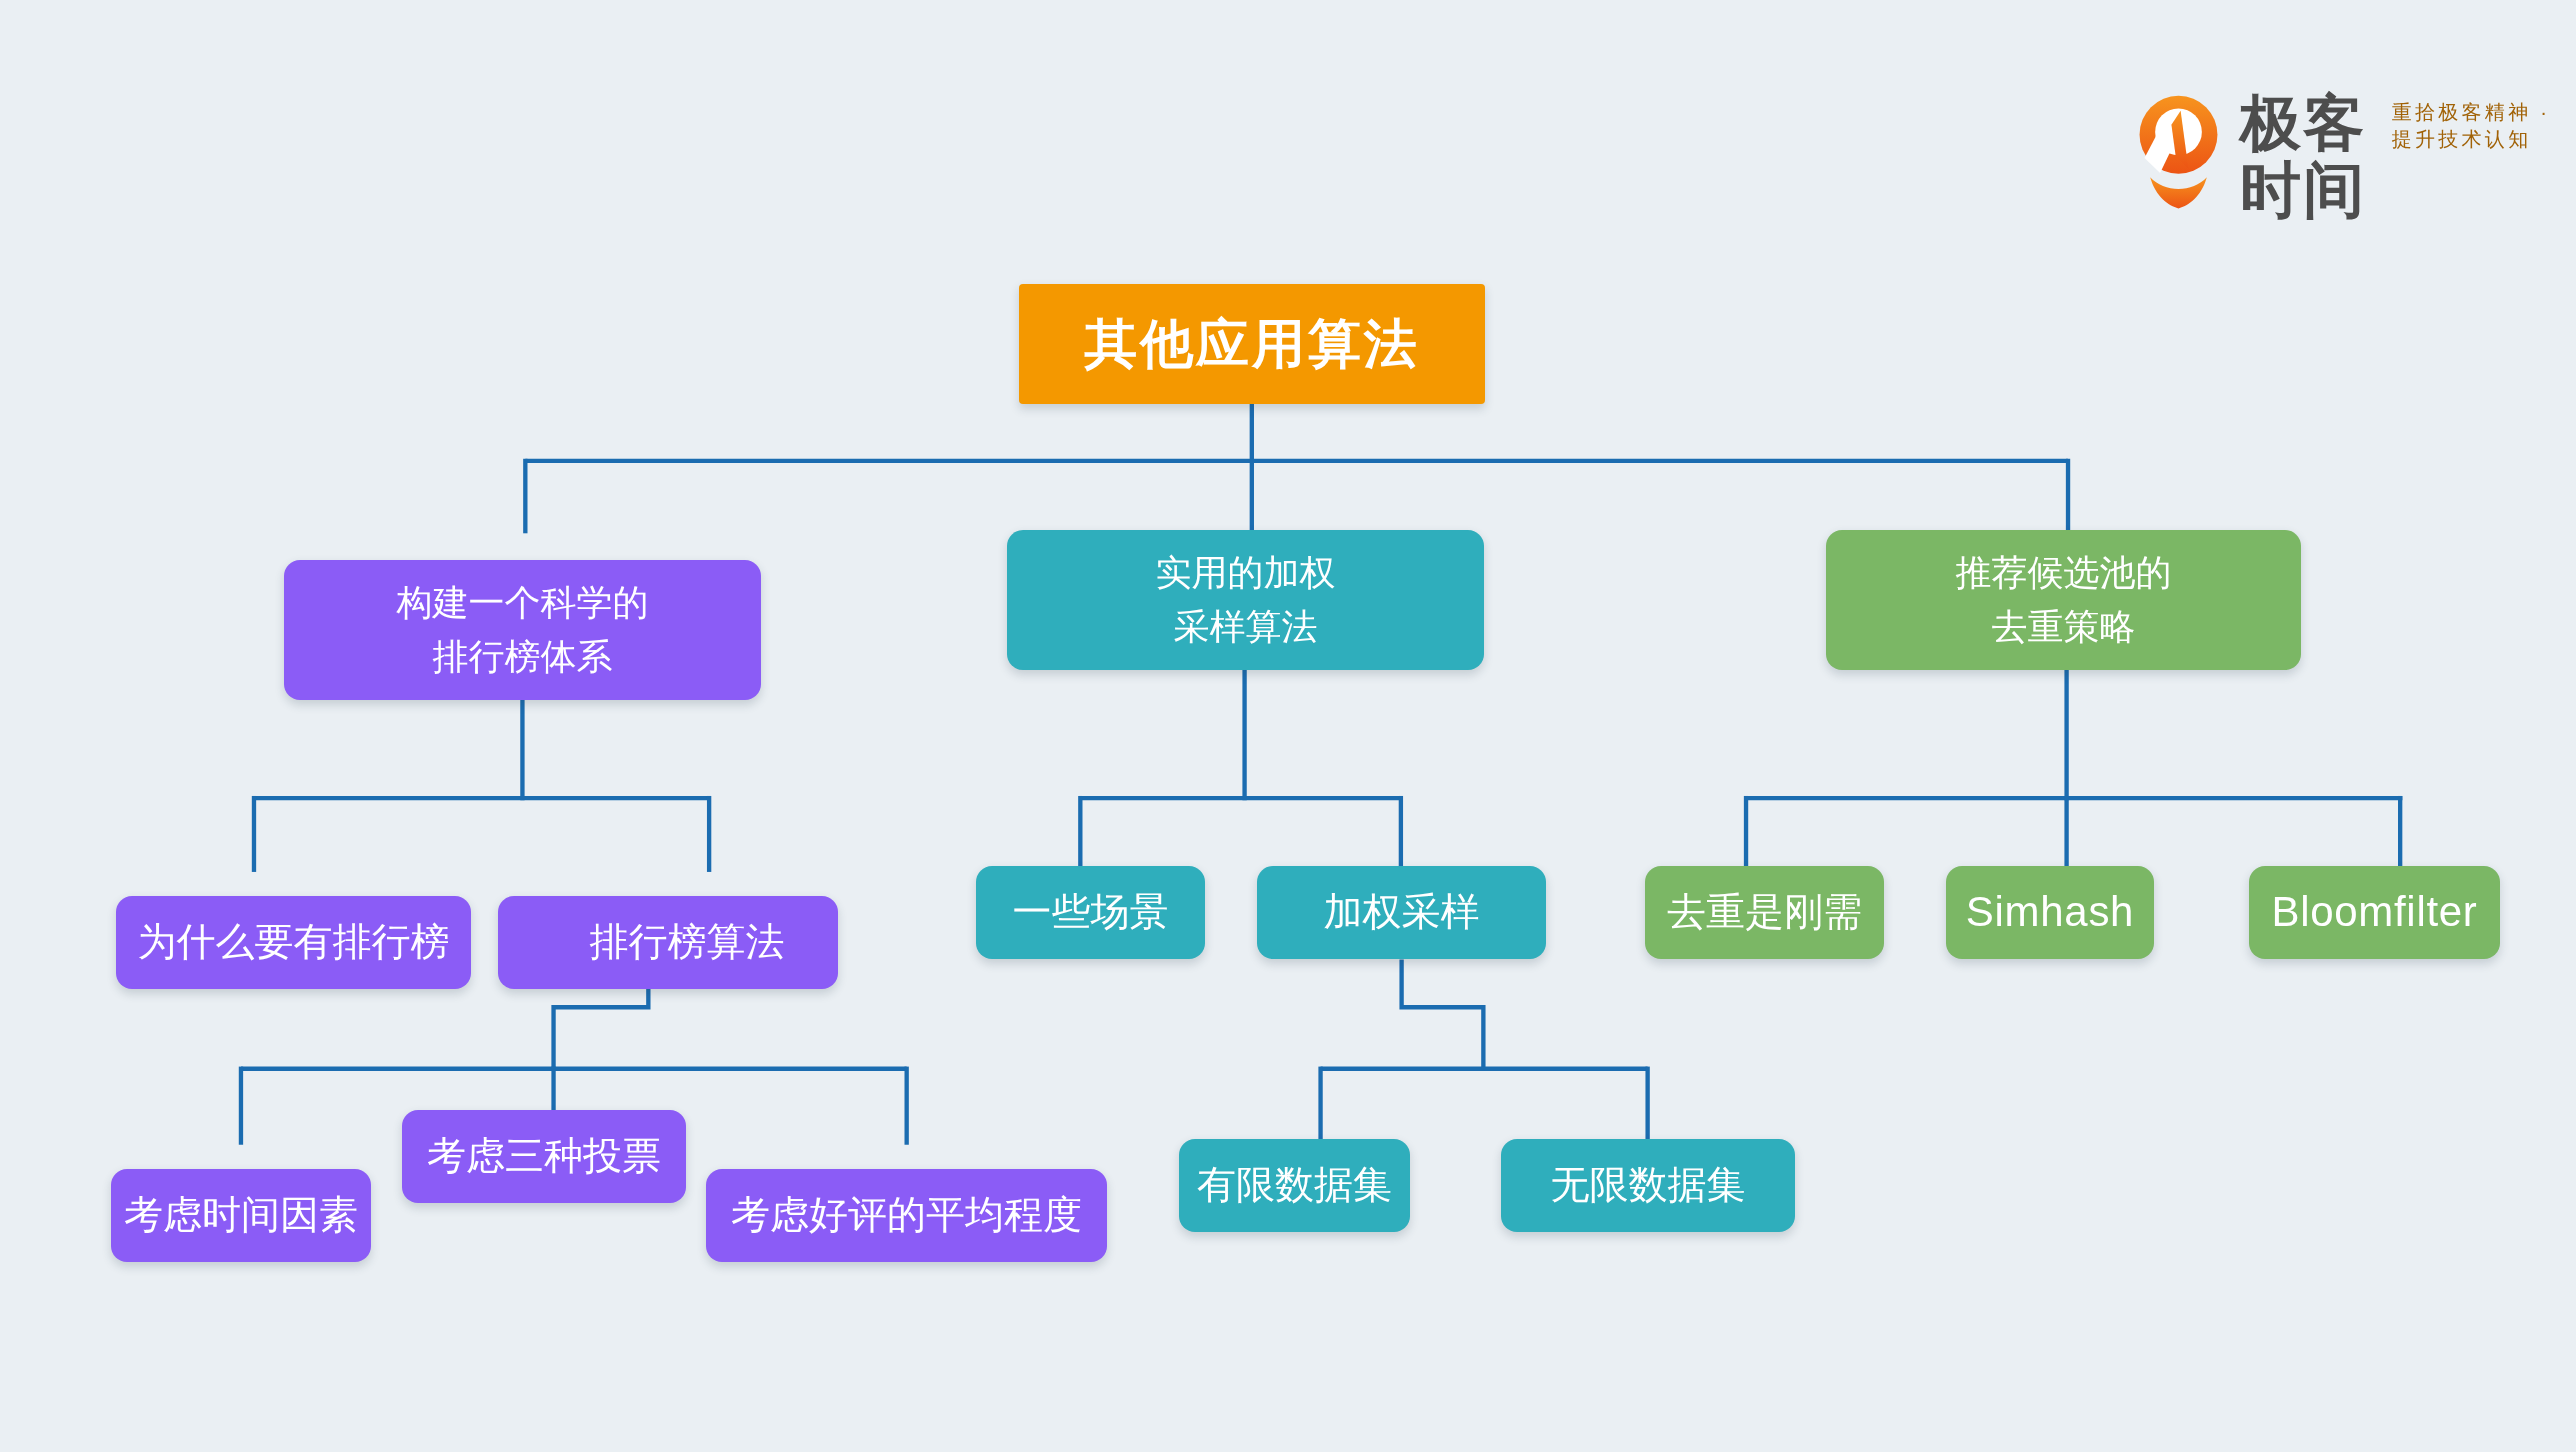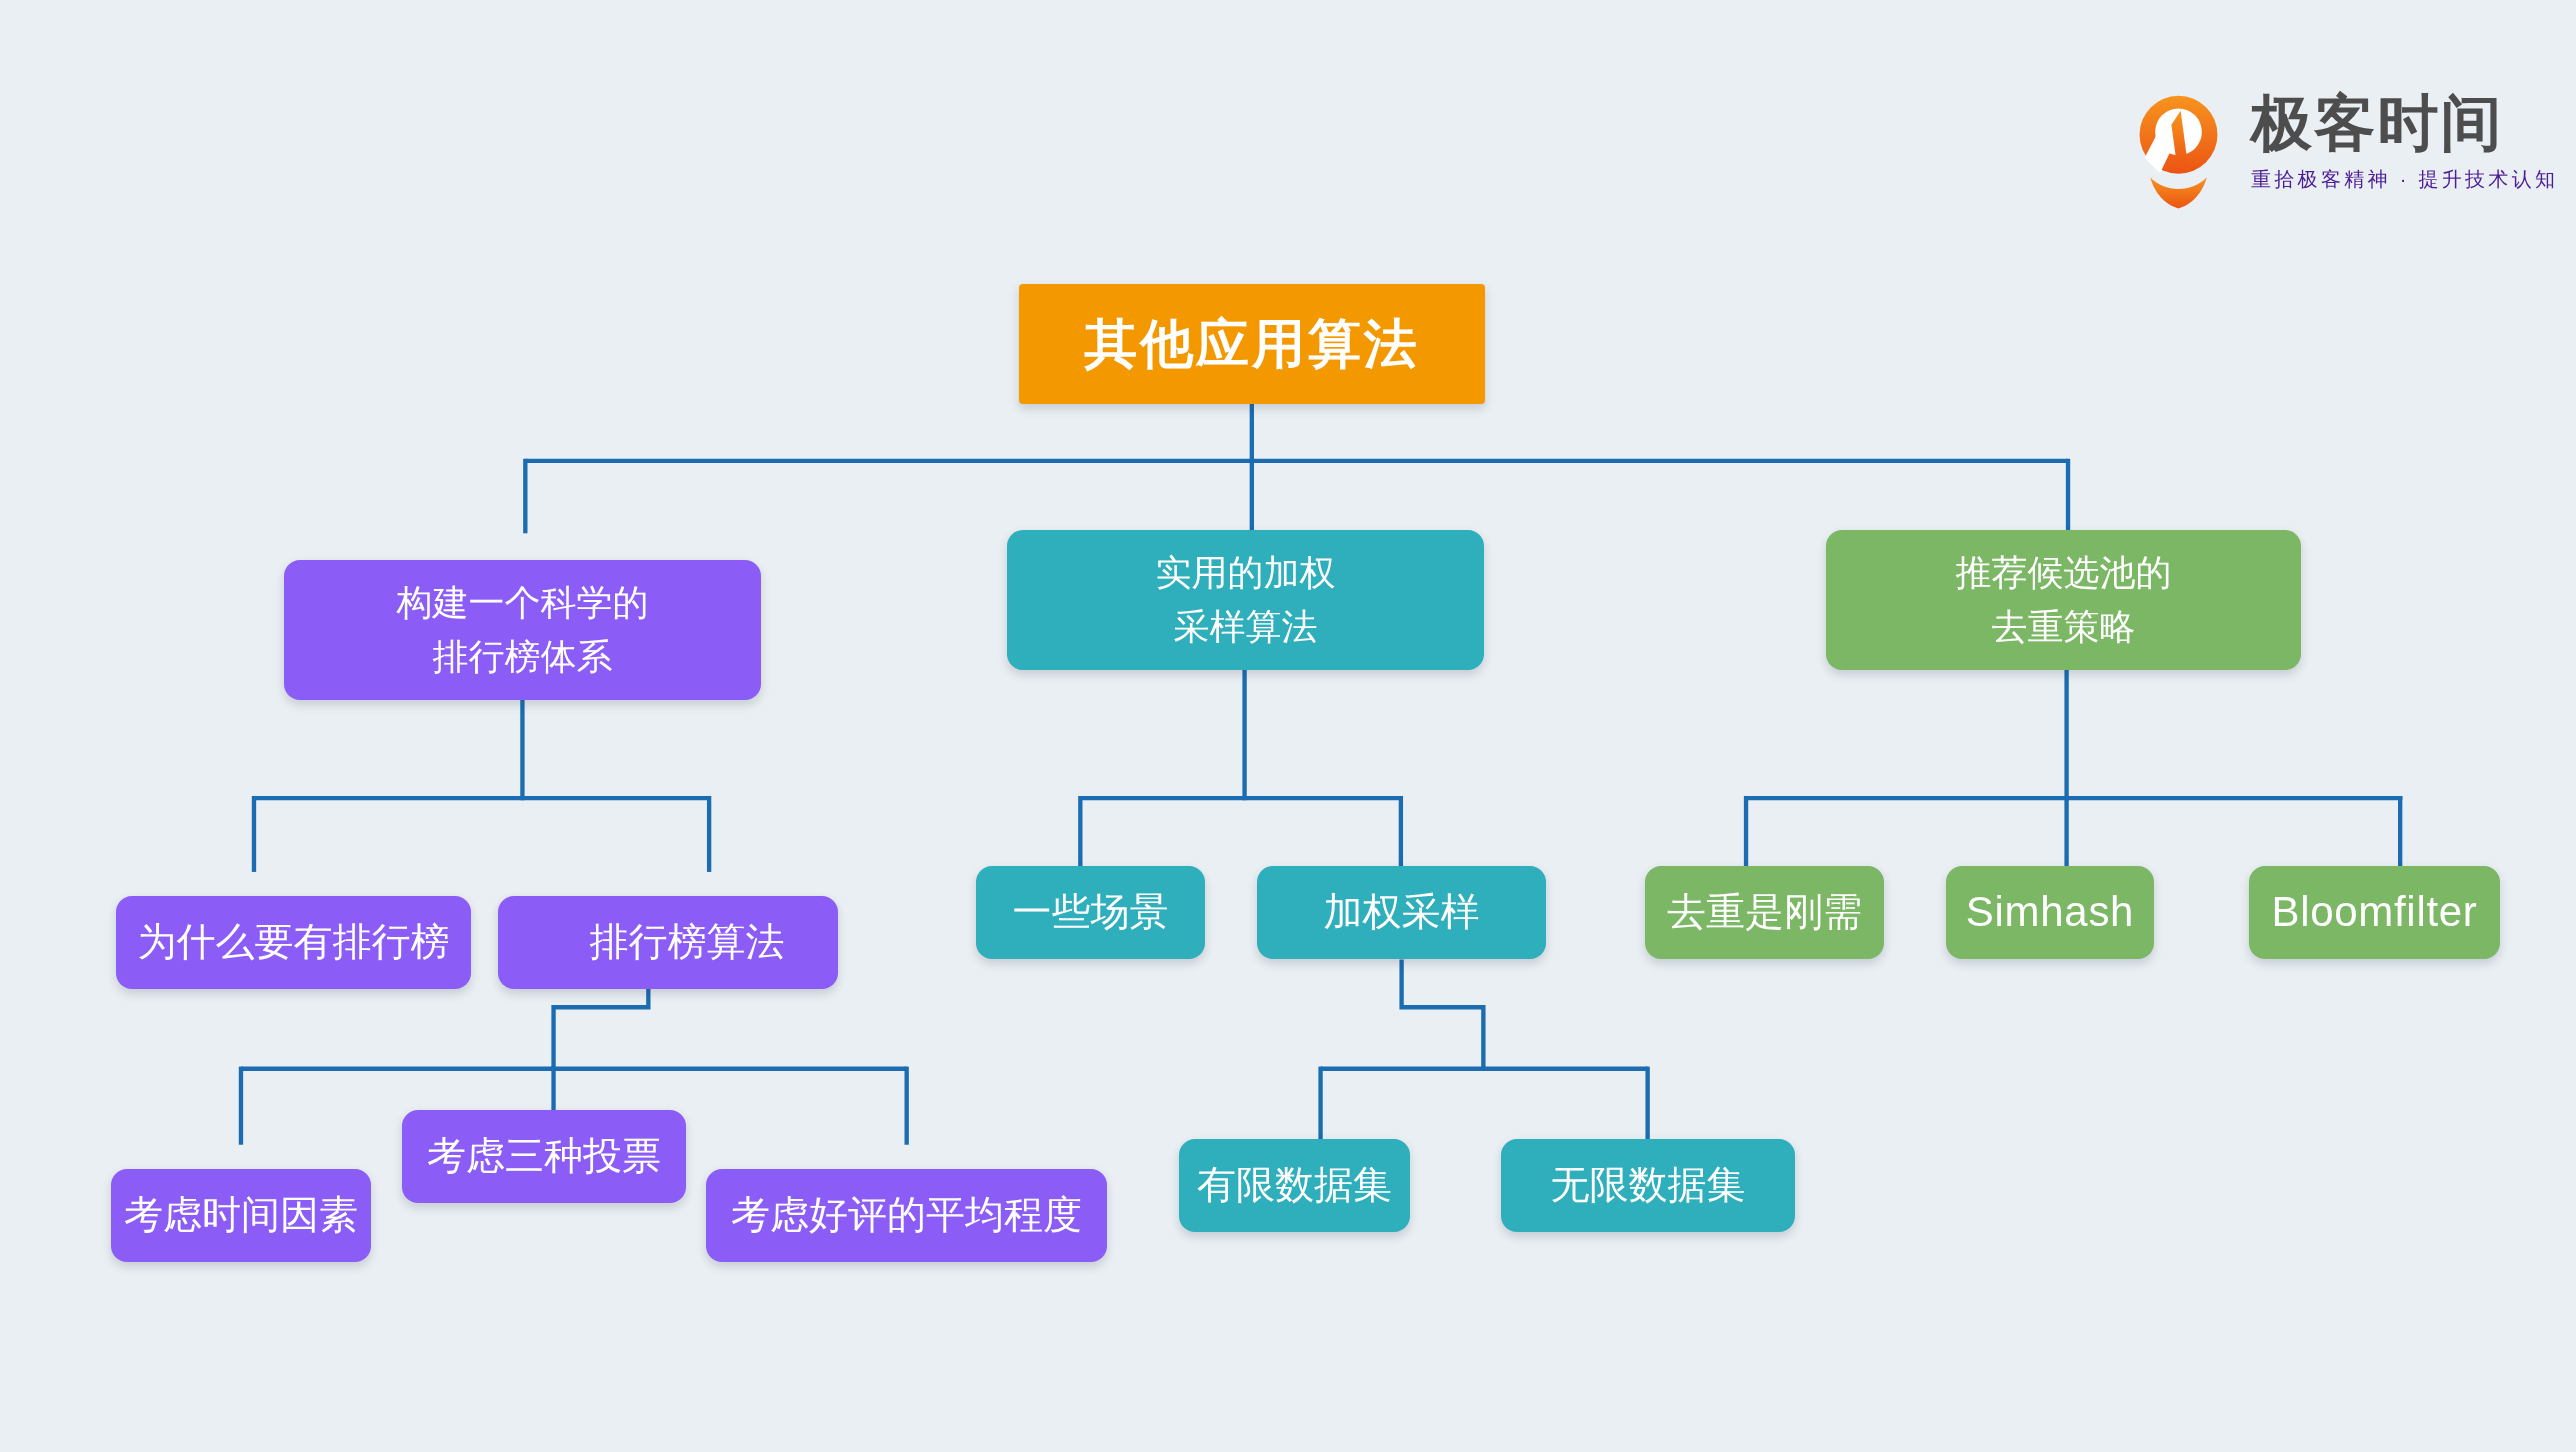--- a/index.html
+++ b/index.html
@@ -22,26 +22,26 @@
   .lvl1{font-size:36px;line-height:1.5;}
   .latin{font-size:42px;letter-spacing:0.7px;}
   .c-orange{background:#F49800;}
   .c-blue{background:#8b5cf6;margin-top:30px;}
   .c-teal{background:#2FAEBC;}
   .c-green{background:#7BB765;}
   .logo{
     position:absolute;left:2136px;top:90px;display:flex;align-items:flex-start;
   }
   .logo-icon{width:85px;height:122px;flex:0 0 auto;}
-  .logo-text{margin-left:30px;display:flex;flex-direction:column;}
+  .logo-text{margin-left:19px;display:flex;flex-direction:row;}
   .logo-title{
     font-size:61px;font-weight:700;color:#4D4D4D;letter-spacing:2.2px;line-height:1.1;
   }
   .logo-tagline{
-    font-size:20px;color:#4c1d95;letter-spacing:3.3px;margin-top:8.7px;text-align:center;
+    font-size:20px;color:#a16207;letter-spacing:3.3px;margin-top:8.7px;
   }
 </style>
 </head>
 <body>
 
 <svg id="connectors" viewBox="0 0 3560 2008" xmlns="http://www.w3.org/2000/svg">
 
   <path d="M1730,558 V737"></path>
   <path d="M726,637 H2858"></path>
   <path d="M726,634 V737"></path>

